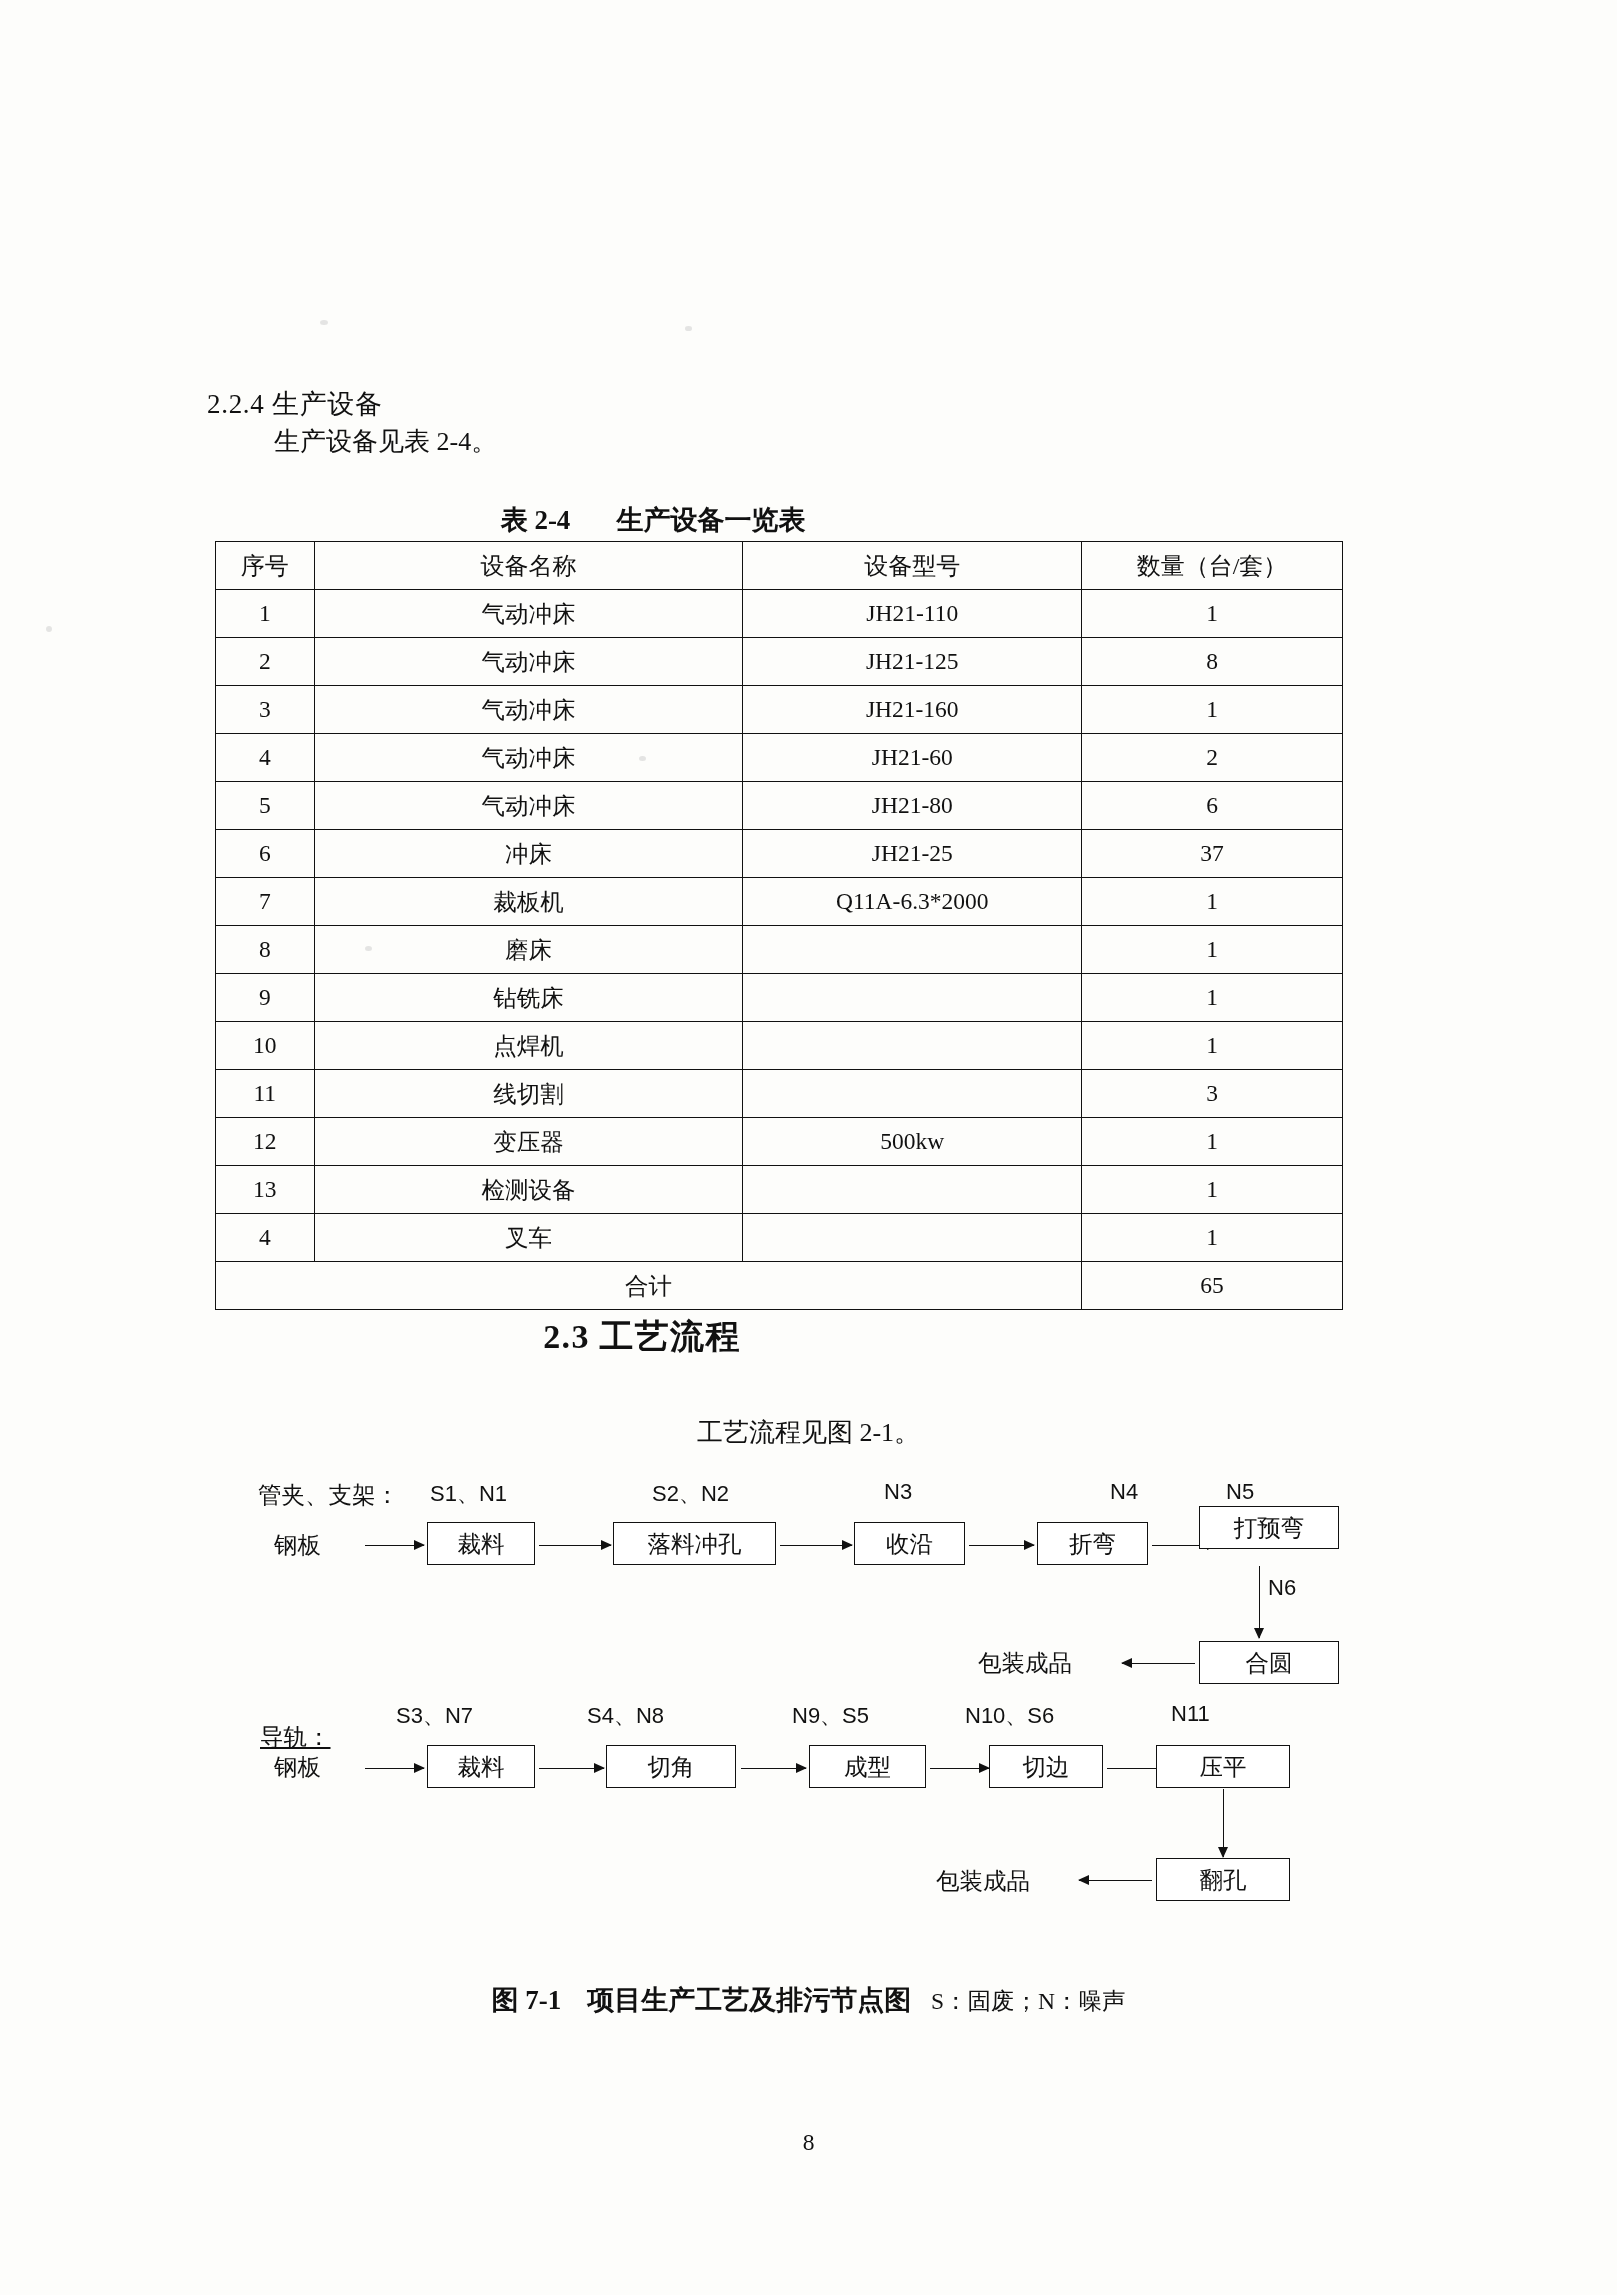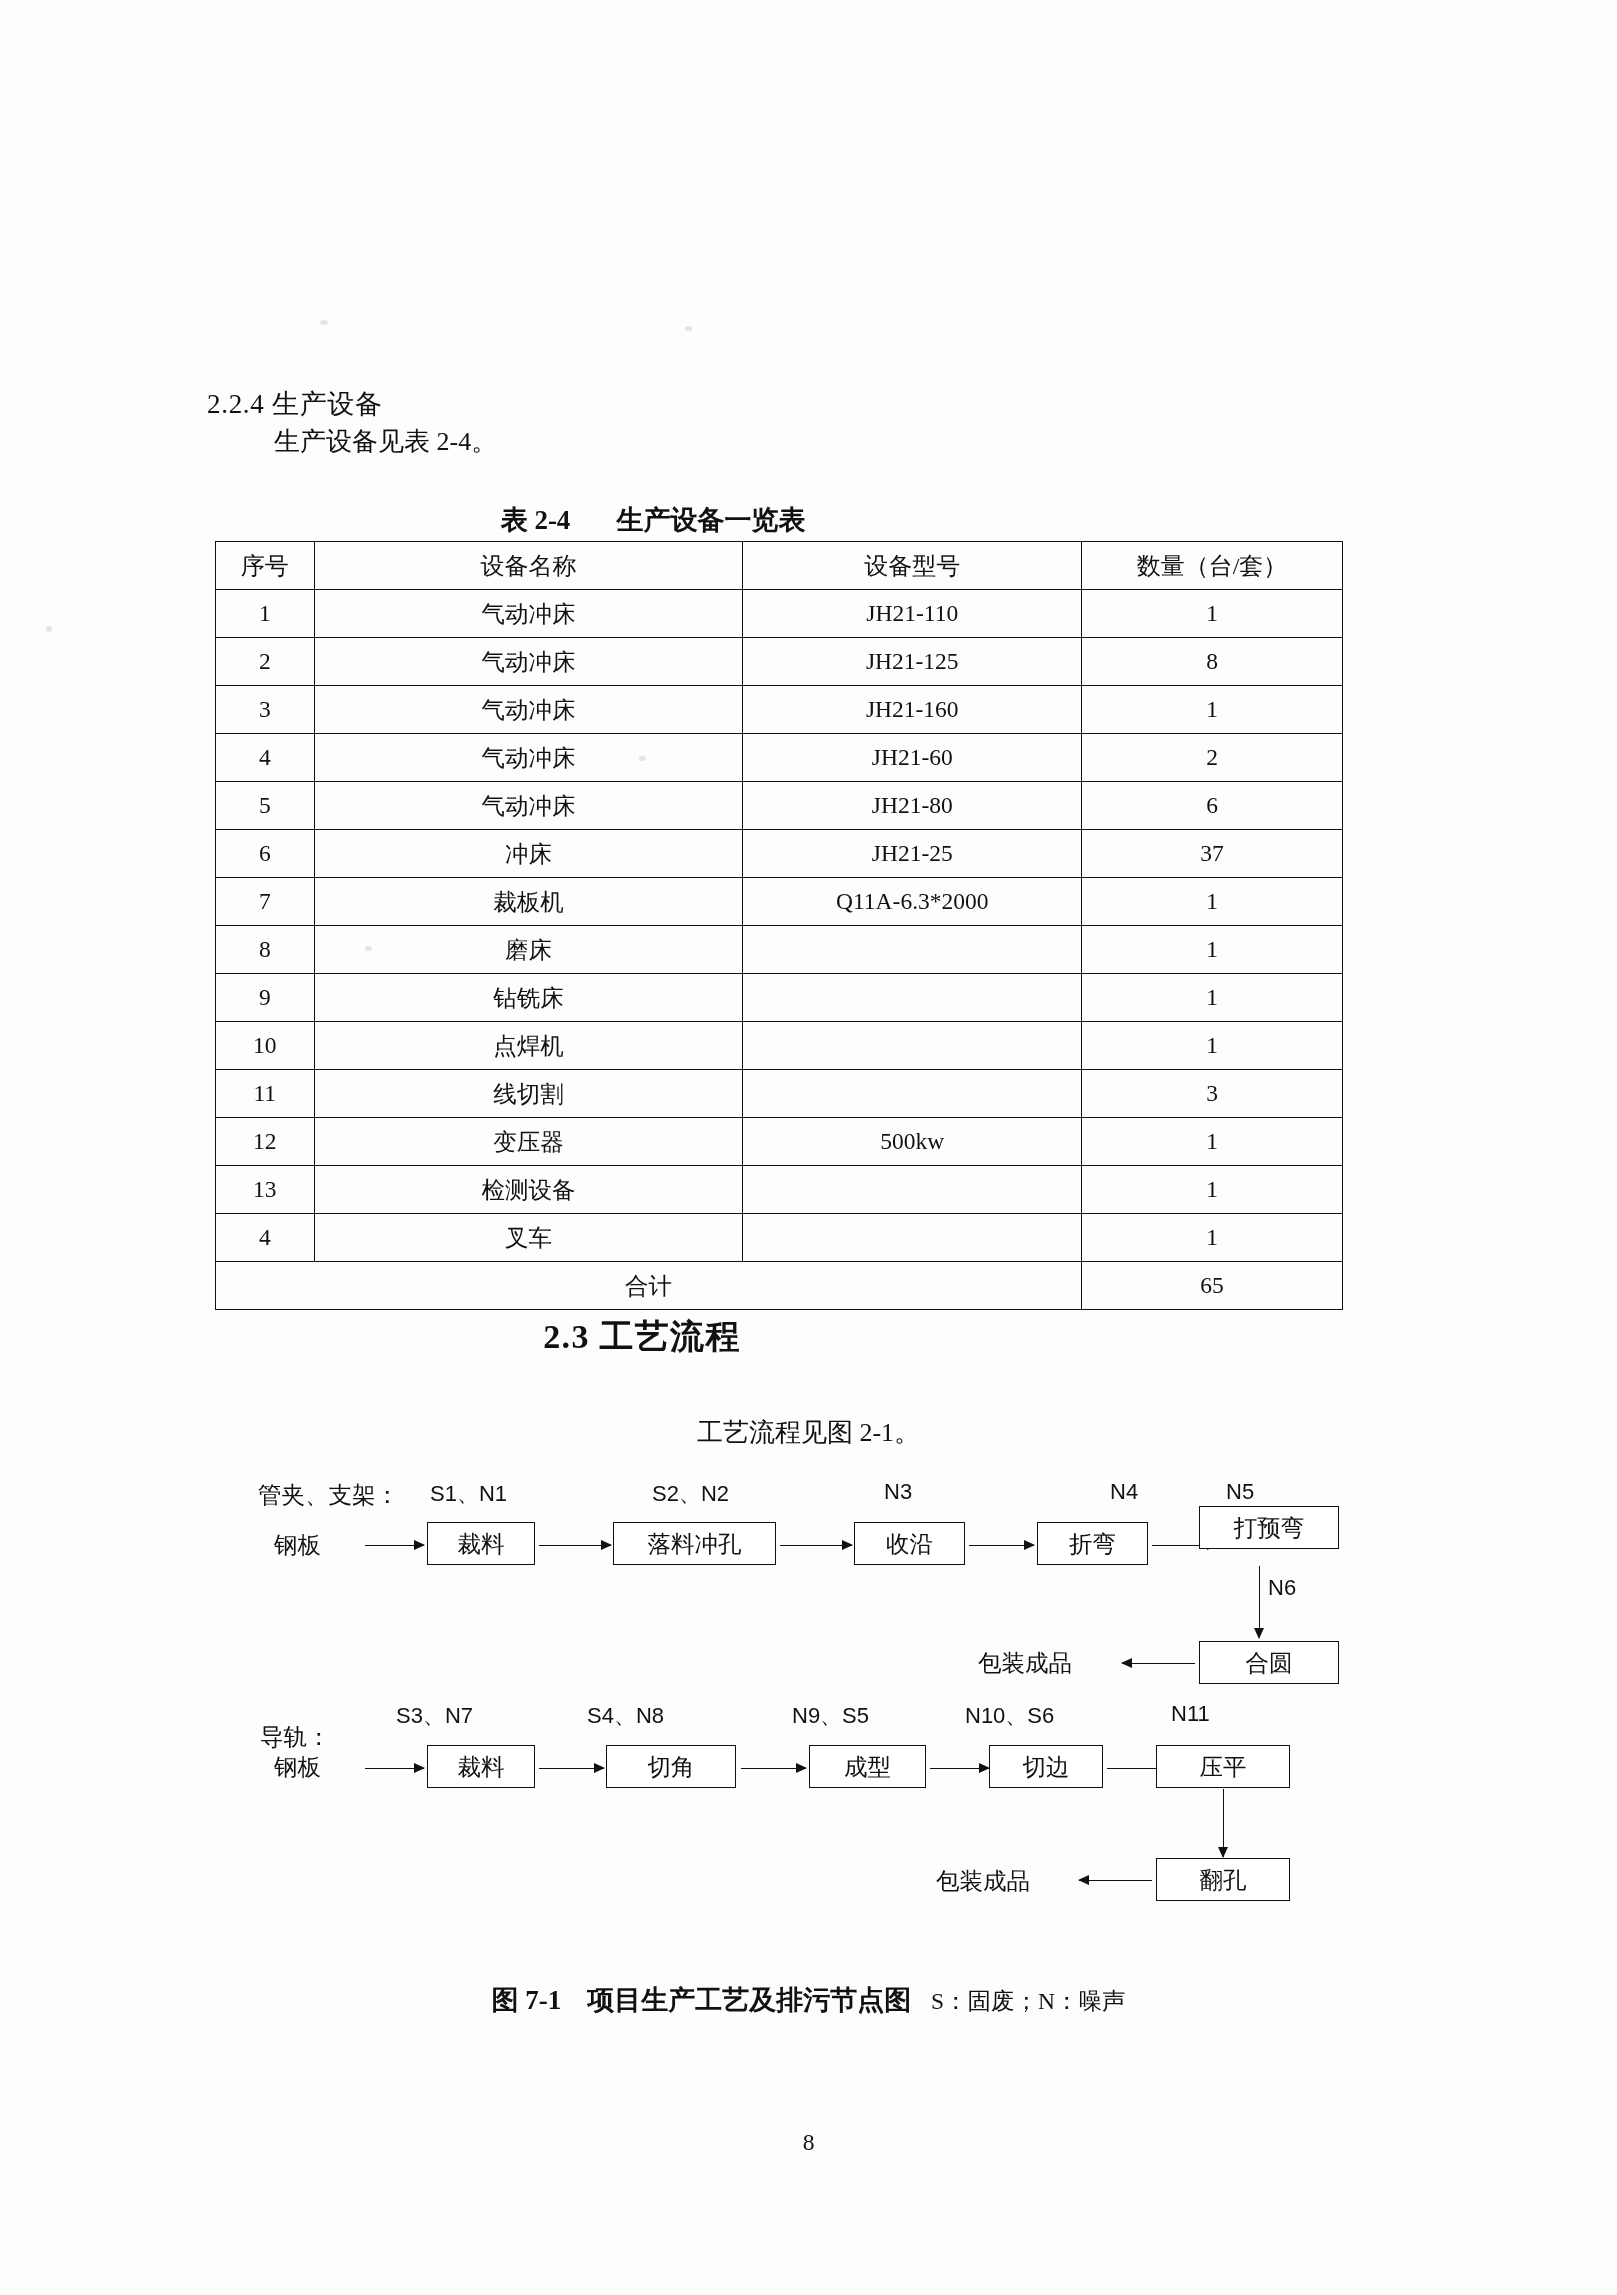--- a/index.html
+++ b/index.html
@@ -339,21 +339,21 @@
     <div class="tag" style="left:1226px;top:25px;">N5</div>
     <div class="node" style="left:1199px;top:52px;width:140px;">打预弯</div>
 
     <div class="arrow-v" style="left:1259px;top:112px;height:72px;"></div>
     <div class="tag" style="left:1268px;top:121px;">N6</div>
 
     <div class="node" style="left:1199px;top:187px;width:140px;">合圆</div>
     <div class="arrow-h left" style="left:1122px;top:209px;width:73px;"></div>
     <div class="plain" style="left:978px;top:193px;">包装成品</div>
 
-    <div class="grp-label" style="left:260px;top:267px;">导轨：</div>
+    <div class="grp-label" style="left:260px;top:267px;text-decoration:underline;">导轨：</div>
 
     <div class="plain" style="left:274px;top:297px;">钢板</div>
     <div class="arrow-h" style="left:365px;top:314px;width:59px;"></div>
 
     <div class="tag" style="left:396px;top:247px;">S3、N7</div>
     <div class="node" style="left:427px;top:291px;width:108px;">裁料</div>
     <div class="arrow-h" style="left:539px;top:314px;width:65px;"></div>
 
     <div class="tag" style="left:587px;top:247px;">S4、N8</div>
     <div class="node" style="left:606px;top:291px;width:130px;">切角</div>

